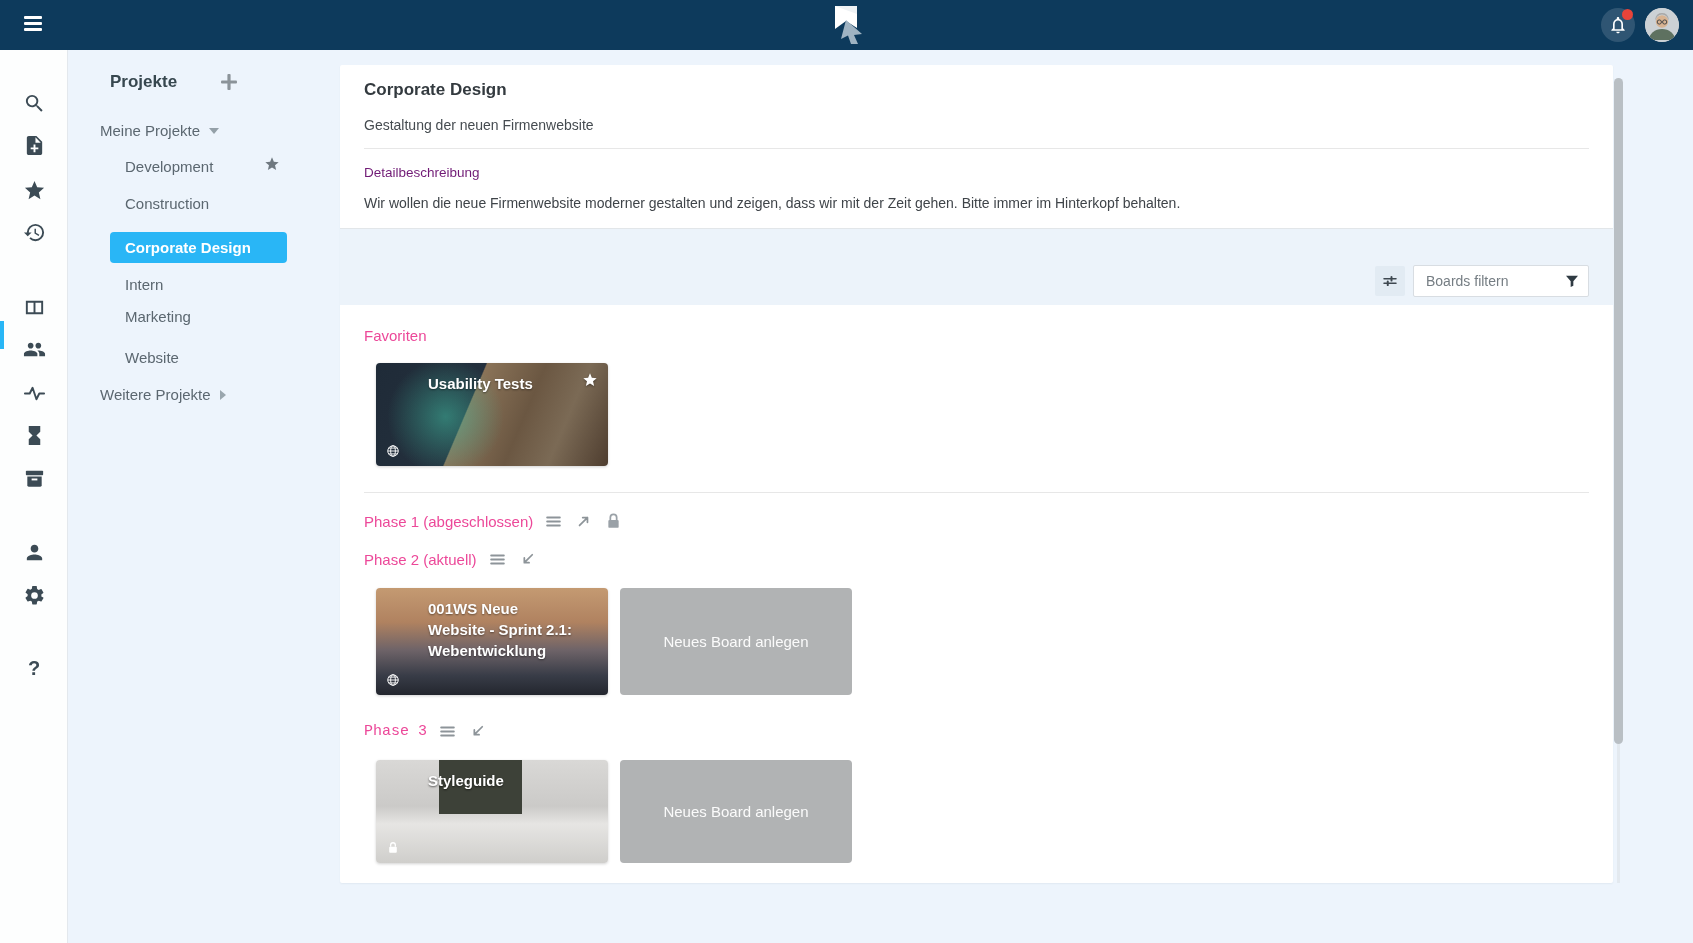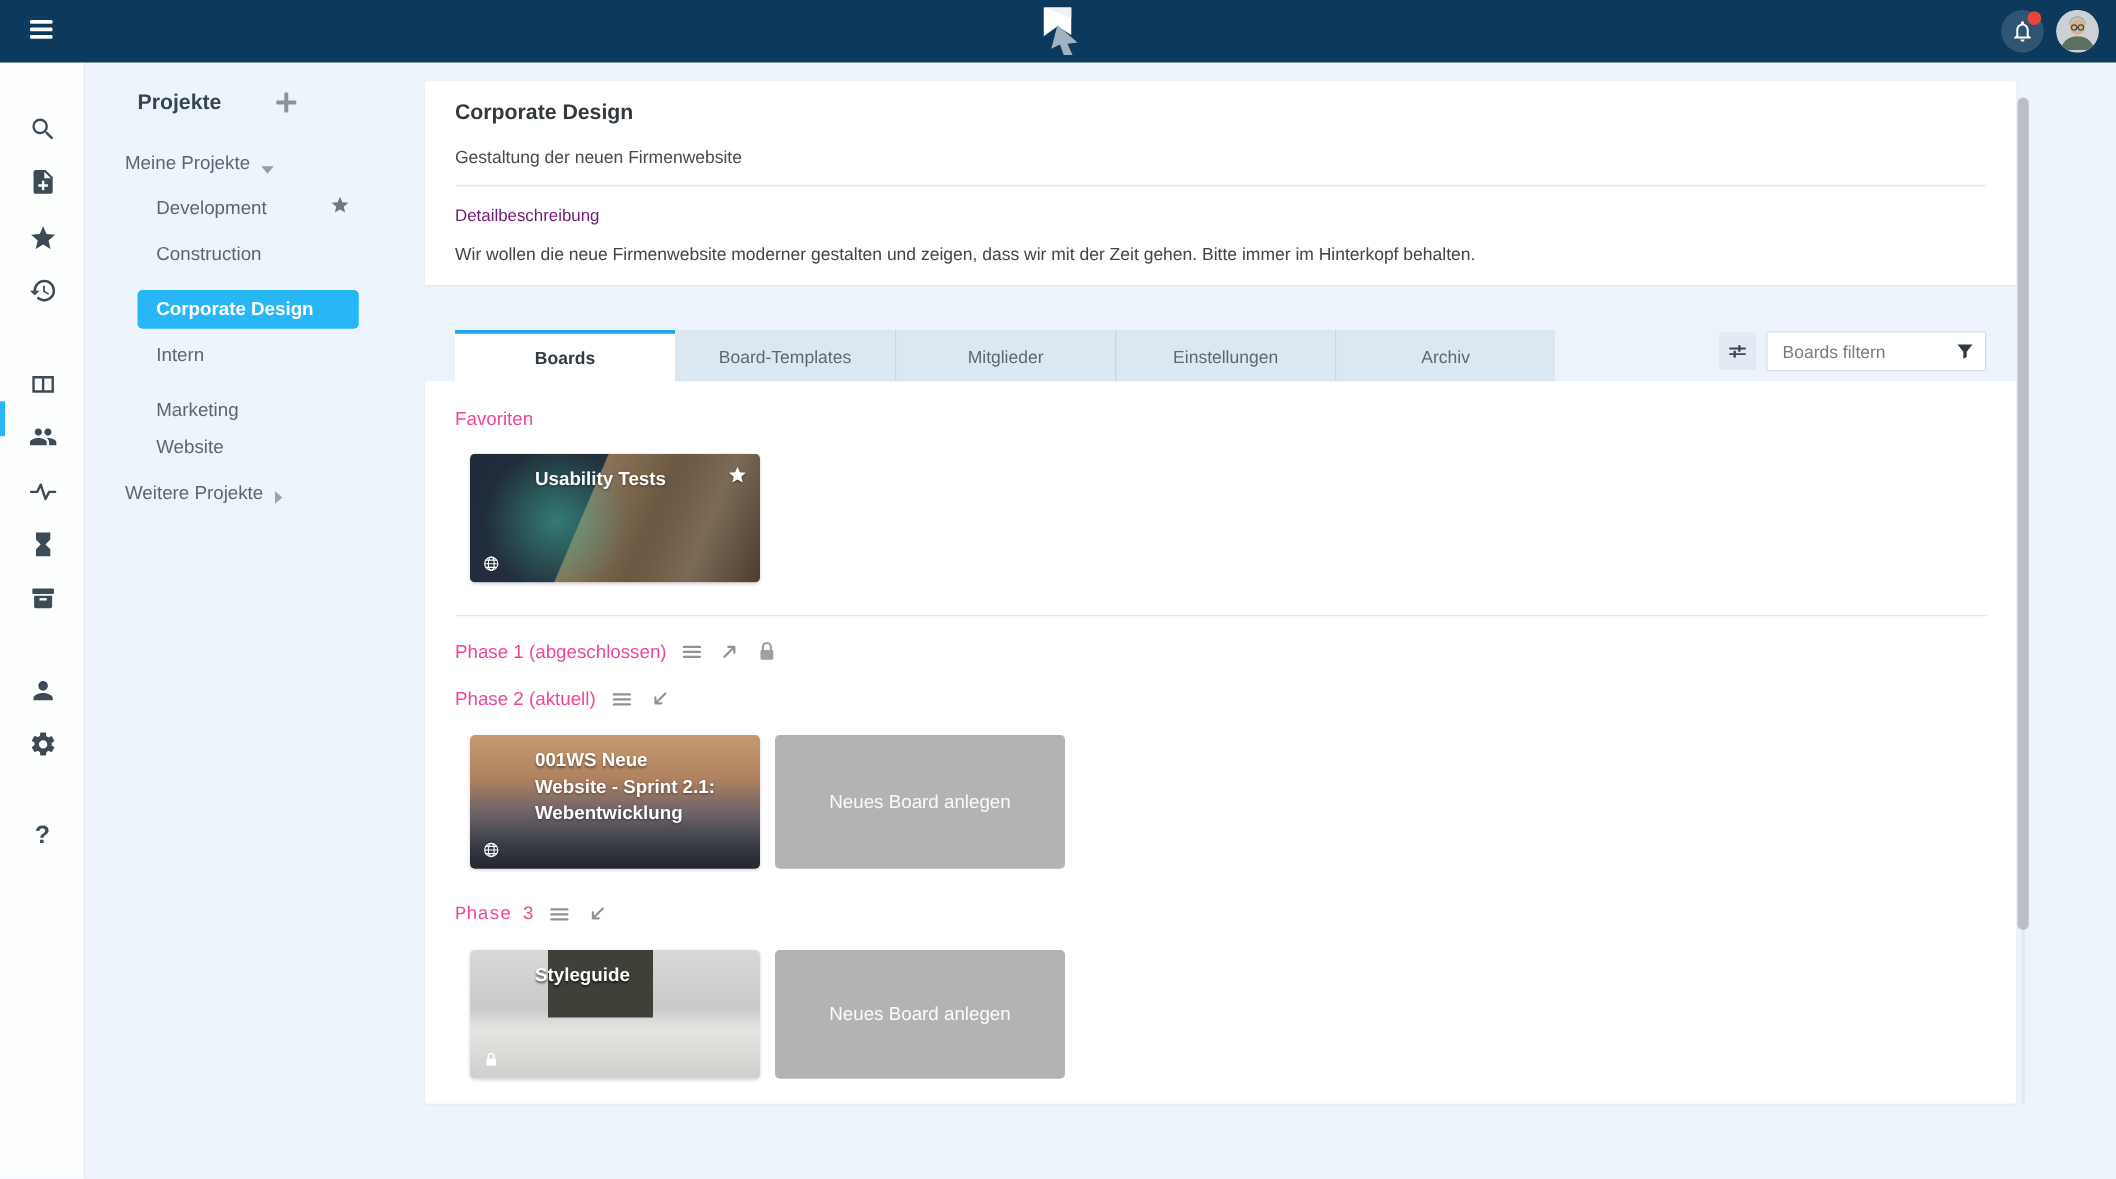--- a/index.html
+++ b/index.html
@@ -22,21 +22,21 @@
   .rail-icon { position:absolute; left:20px; width:28px; height:28px; display:flex; align-items:center; justify-content:center; color:#3c4b55; cursor:pointer; }
   .rail-icon svg { width:23px; height:23px; }
   .rail-active-bar { position:absolute; left:0; width:4px; height:28px; background:#29b6f6; }
   .help-glyph { font-size:20px; font-weight:bold; color:#3c4b55; }
 
   
   .projects { position:absolute; left:68px; top:50px; width:272px; height:893px;border-radius:19px; }
   .p-title-row { position:absolute; left:42px; top:22px; display:flex; align-items:center; gap:42px; }
   .p-title { font-size:17px; font-weight:bold; color:#37474f; }
   .p-plus { width:20px; height:20px; cursor:pointer; }
-  .p-group { position:absolute; left:32px; display:flex; align-items:flex-end; gap:9px; font-size:15px; color:#5b6770; cursor:pointer; }
+  .p-group { position:absolute; left:32px; display:flex; align-items:center; gap:9px; font-size:15px; color:#5b6770; cursor:pointer; }
   .caret-down { width:0; height:0; border-left:5px solid transparent; border-right:5px solid transparent; border-top:6px solid #94a0a8; }
   .caret-right { width:0; height:0; border-top:5px solid transparent; border-bottom:5px solid transparent; border-left:6px solid #9aa6ae; }
   .p-item { position:absolute; left:57px; font-size:15px; color:#5b6770; cursor:pointer; line-height:18px; }
   .p-item-star { position:absolute; left:196px; width:16px; height:16px; color:#6f7880; cursor:pointer; }
   .p-active { position:absolute; left:42px; width:177px; height:31px; background:#29b6f6; border-radius:4px; display:flex; align-items:center; cursor:pointer; }
   .p-active span { margin-left:15px; font-size:15px; font-weight:bold; color:#fff; }
 
   
   .panel { position:absolute; left:340px; top:65px; width:1273px; height:818px; background:#fff; border-radius:2px; box-shadow:0 1px 2px rgba(30,60,90,.06); overflow:hidden; }
   .panel-pad { padding:0 24px; }
@@ -224,46 +224,39 @@
 
     <div class="p-item" style="top:108px">Development</div>
     <svg class="p-item-star" style="top:106px" viewBox="0 0 24 24">
       <path fill="currentColor" d="M12 17.27L18.18 21l-1.64-7.03L22 9.24l-7.19-.61L12 2 9.19 8.63 2 9.24l5.46 4.73L5.82 21z"></path>
     </svg>
     <div class="p-item" style="top:145px">Construction</div>
     <div class="p-active" style="top:182px">
       <span>Corporate Design</span>
     </div>
     <div class="p-item" style="top:226px">Intern</div>
-    <div class="p-item" style="top:270px">Marketing</div>
+    <div class="p-item" style="top:258px">Marketing</div>
     <div class="p-item" style="top:299px">Website</div>
 
     <div class="p-group" style="top:336px">
       <span>Weitere Projekte</span>
       <span class="caret-right"></span>
     </div>
   </aside>
 
   <main class="panel">
     <div class="panel-pad">
       <h1 class="m-title">Corporate Design</h1>
       <div class="m-subtitle">Gestaltung der neuen Firmenwebsite</div>
       <div class="divider div1"></div>
       <div class="m-detail-label">Detailbeschreibung</div>
       <p class="m-desc"><span>Wir wollen die neue Firmenwebsite </span><b>moderner</b><span> gestalten und zeigen, dass wir mit der Zeit gehen. Bitte immer im Hinterkopf behalten.</span></p>
     </div>
 
     <div class="band">
-      <div class="tabs">
-        <div class="tab active">Boards</div>
-        <div class="tab">Board-Templates</div>
-        <div class="tab">Mitglieder</div>
-        <div class="tab">Einstellungen</div>
-        <div class="tab">Archiv</div>
-      </div>
       <div class="filter-group">
         <div class="tune-btn">
           <svg width="18" height="18" viewBox="0 0 24 24" stroke="#3e4850" stroke-width="2" stroke-linecap="round">
             <line x1="4" y1="9" x2="20" y2="9"></line>
               <line x1="4" y1="15" x2="20" y2="15"></line>
             <line x1="14" y1="6.5" x2="14" y2="11.5" stroke-width="2.6"></line>
               <line x1="9" y1="12.5" x2="9" y2="17.5" stroke-width="2.6"></line>
           </svg>
         </div>
         <div class="filter-box">

